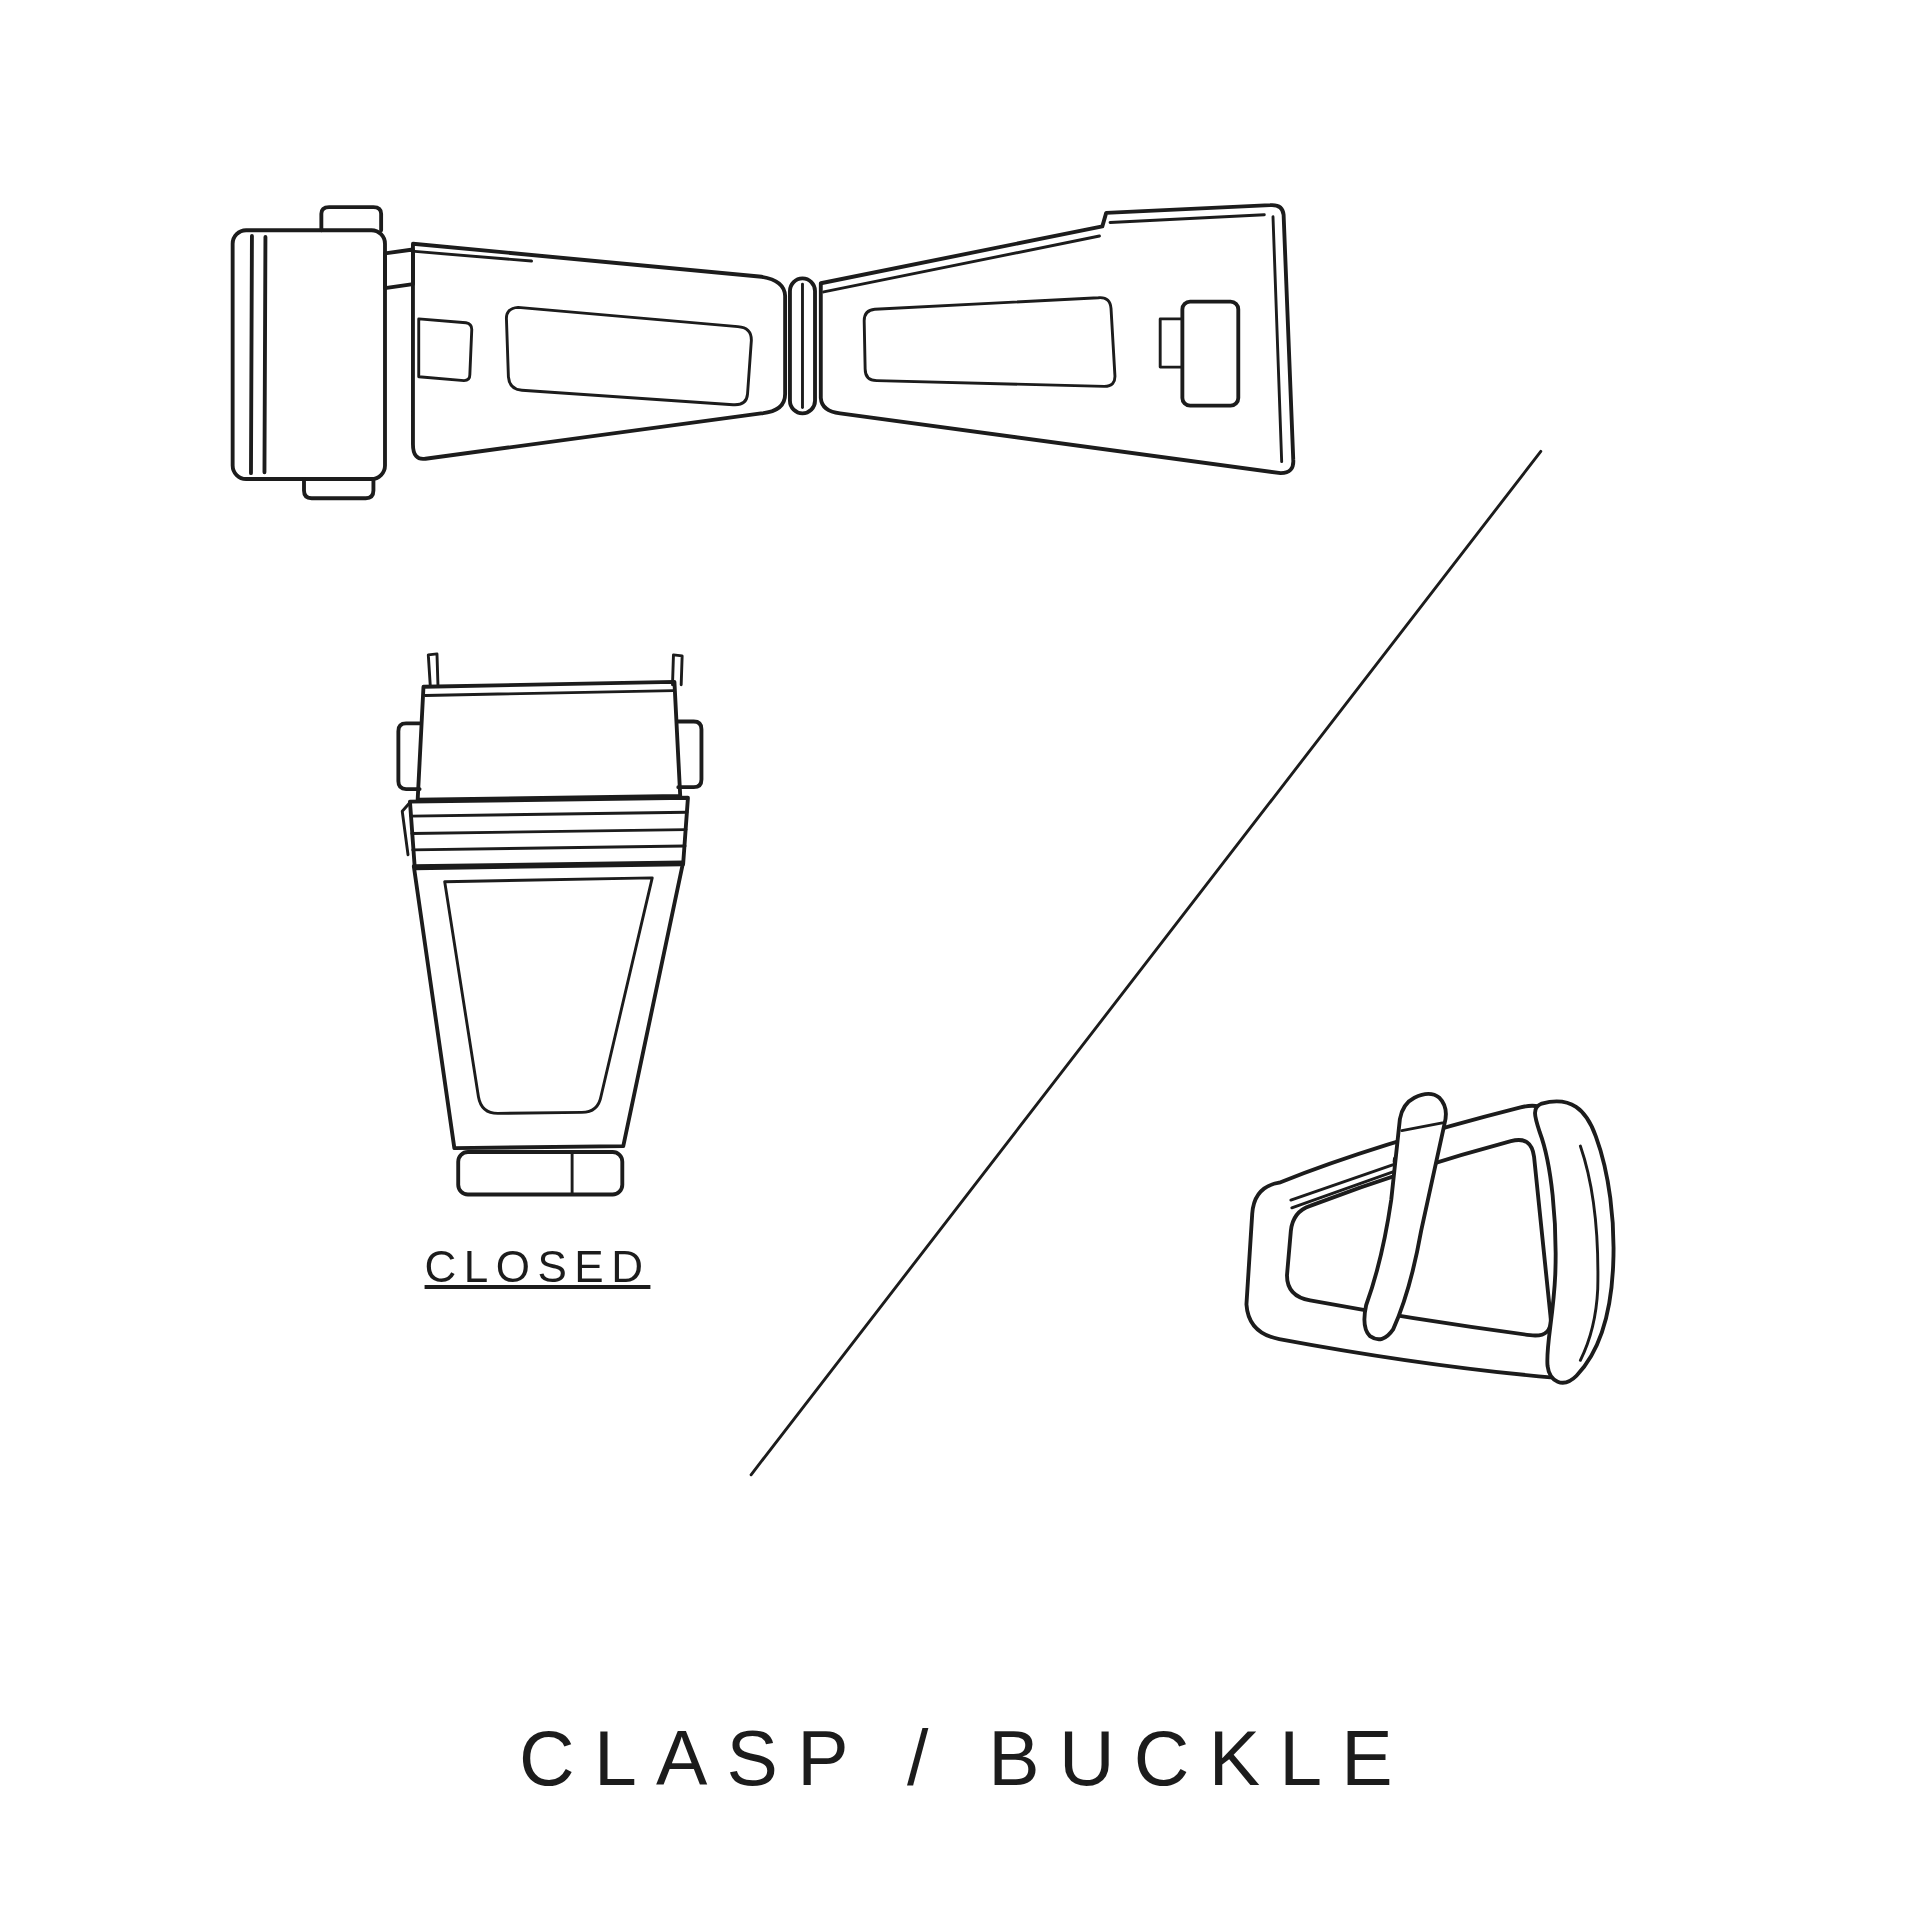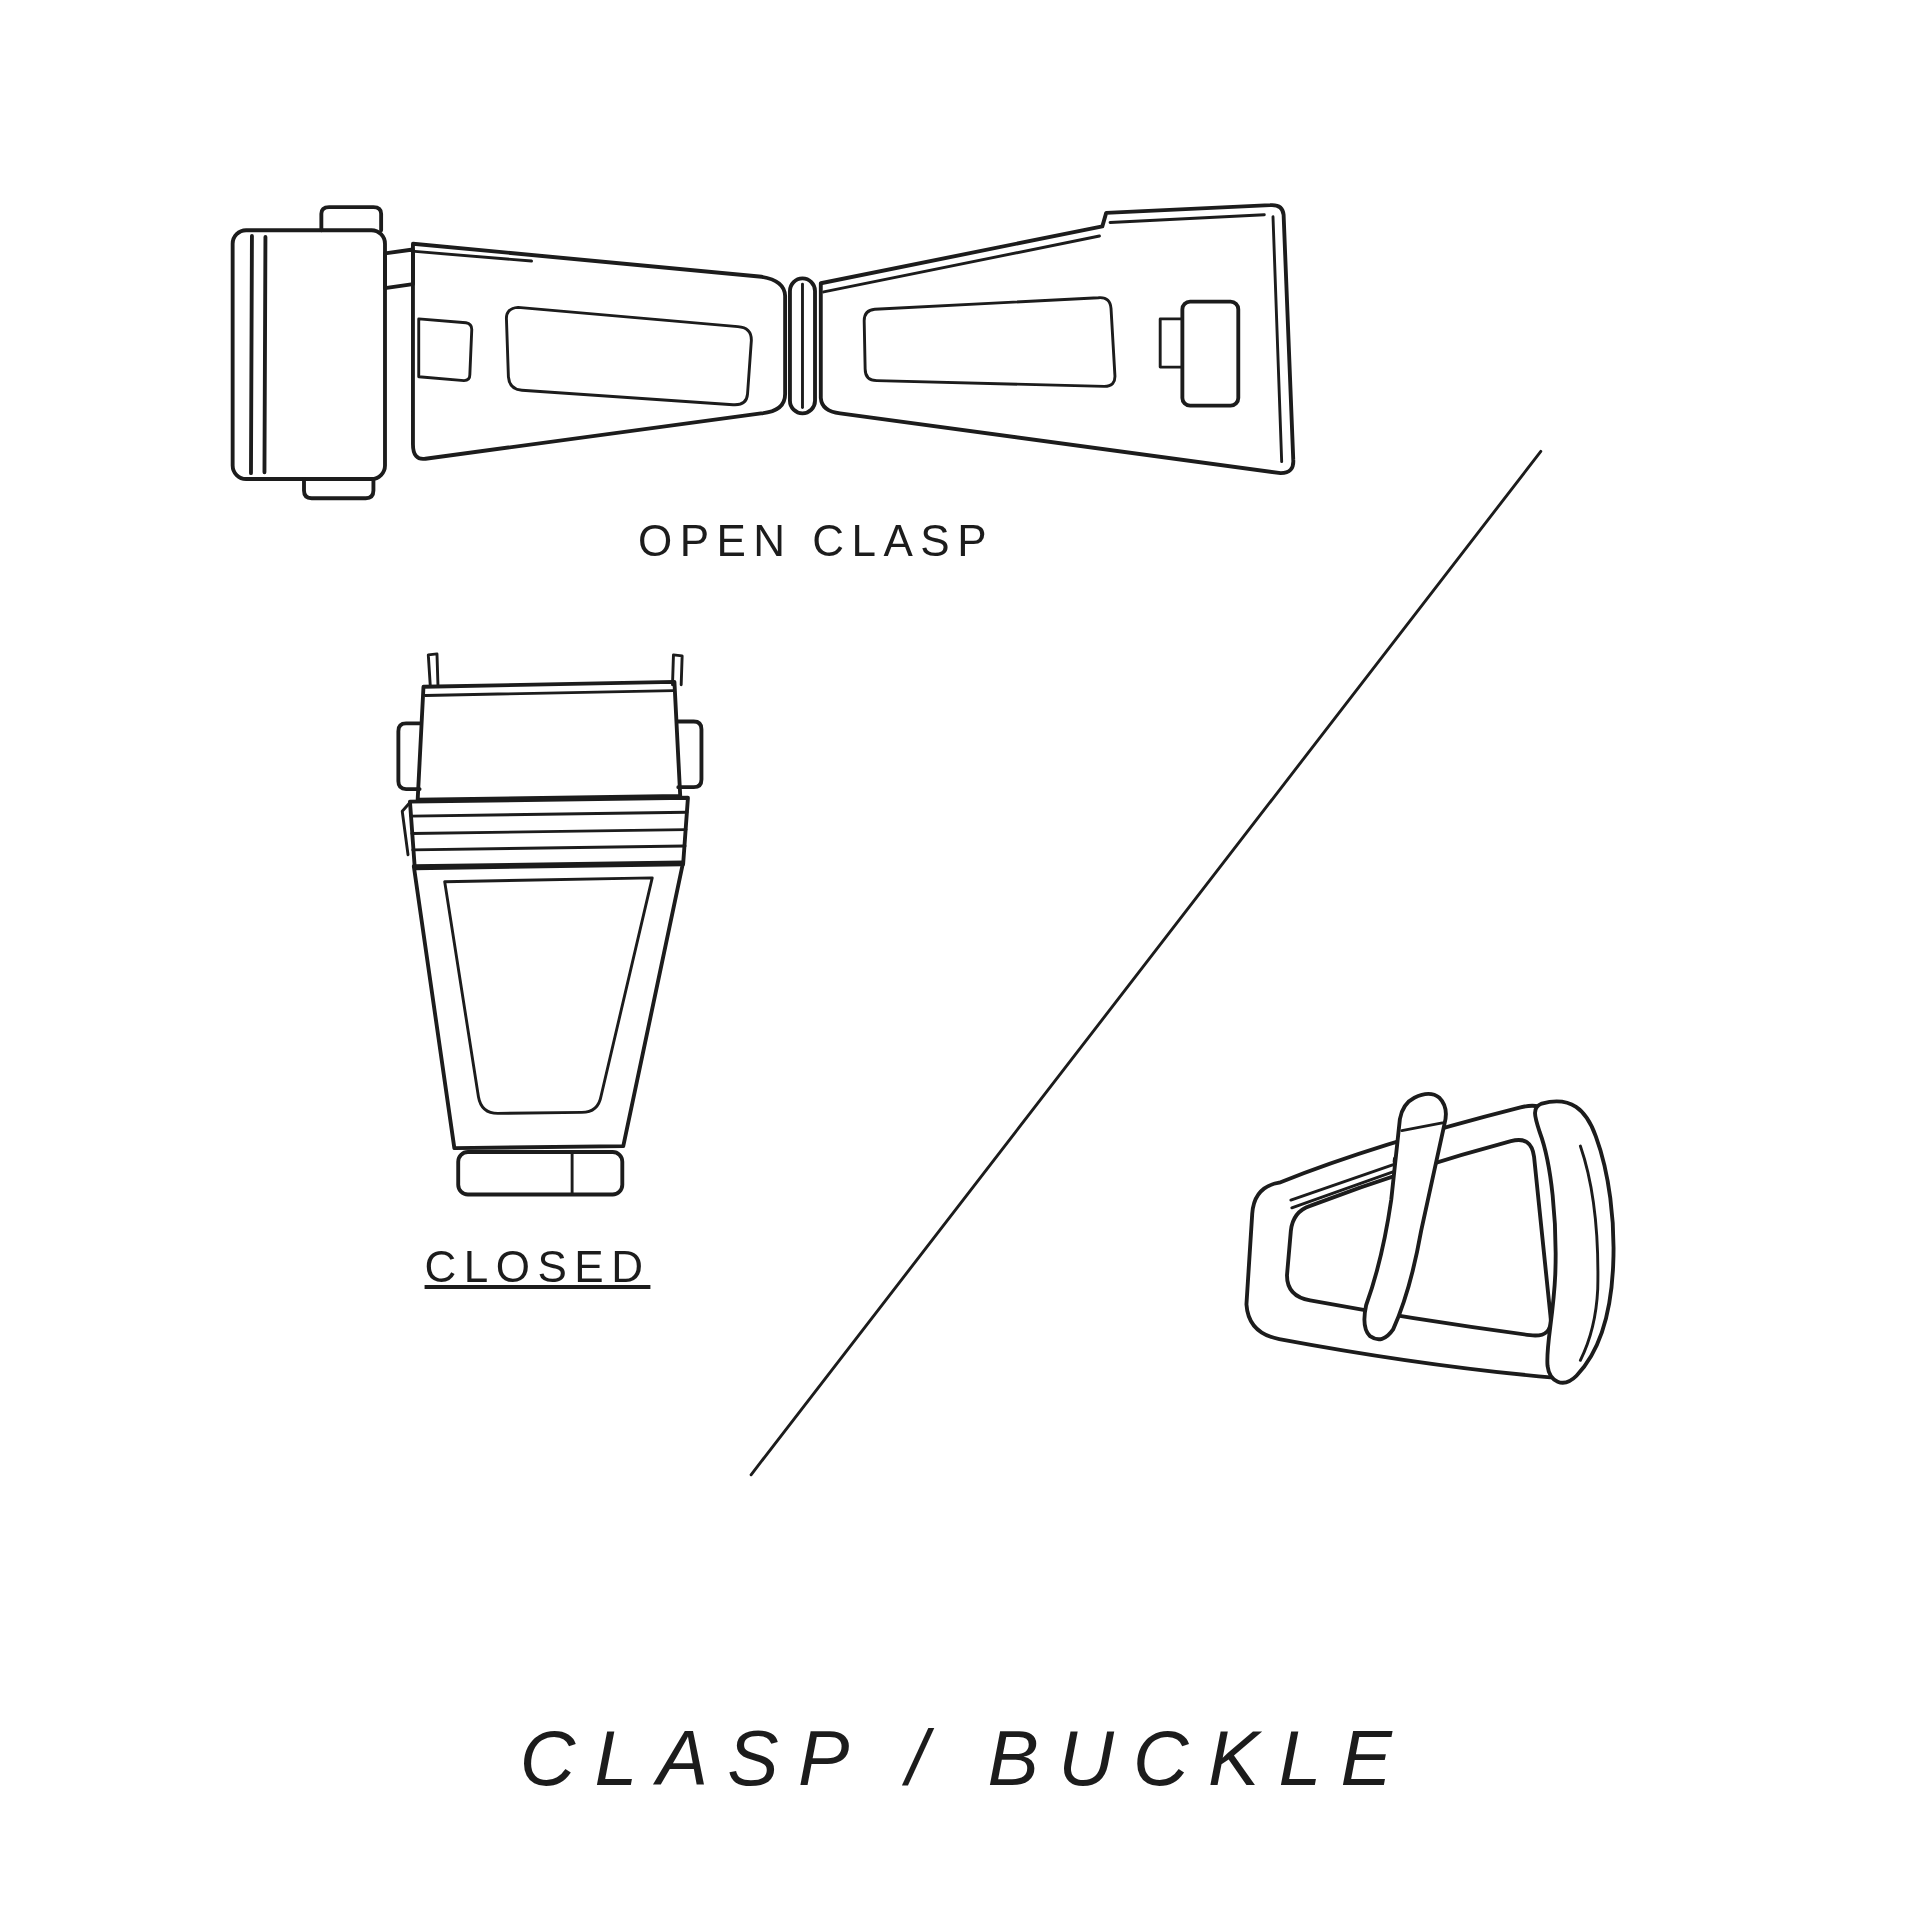--- a/index.html
+++ b/index.html
@@ -82,21 +82,20 @@
         <path class="thin" d="M1089,36 L1098,290"></path>
         <path class="thin" d="M676,132 L908,120 Q920,119 921,131 L925,200 Q926,212 914,212 L678,206 Q666,206 666,194 L665,144 Q665,133 676,132 Z"></path>
         <g>
           <rect x="995" y="124" width="58" height="108" rx="8"></rect>
           <path class="thin" d="M995,142 L972,142 L972,192 L995,192"></path>
         </g>
       </g>
     </g>
   </svg>
 
-  <div class="fig-label" style="left:430px; top:516px; width:772px;">OPEN CLASP</div>
 
   <svg class="abs" style="left:381px; top:652px;" width="333" height="555" viewBox="0 0 345 575">
     <g class="lineart">
 
       <g>
         <path class="thin" d="M51,34 L49,3 L58,2 L59,34"></path>
         <path class="thin" d="M302,34 L303,3 L312,4 L311,34"></path>
       </g>
 
       <g>
@@ -151,16 +150,16 @@
         <path class="thin" d="M177,46 L219,38"></path>
       </g>
 
       <g>
         <path class="whitefill" d="M322,18 C352,10 368,24 378,52 C392,90 398,140 396,185 C394,235 382,275 358,300 C344,314 330,306 328,290 C326,270 334,240 336,195 C338,140 332,80 320,48 C314,30 312,22 322,18 Z"></path>
         <path class="thin" d="M362,62 Q382,120 380,210 Q378,252 362,284"></path>
       </g>
     </g>
   </svg>
 
-  <div class="page-title" style="top:1714px;font-style:italic;">CLASP / BUCKLE</div>
+  <div class="page-title" style="top:1714px;">CLASP / BUCKLE</div>
 
 </div>
 
 
 </body></html>

